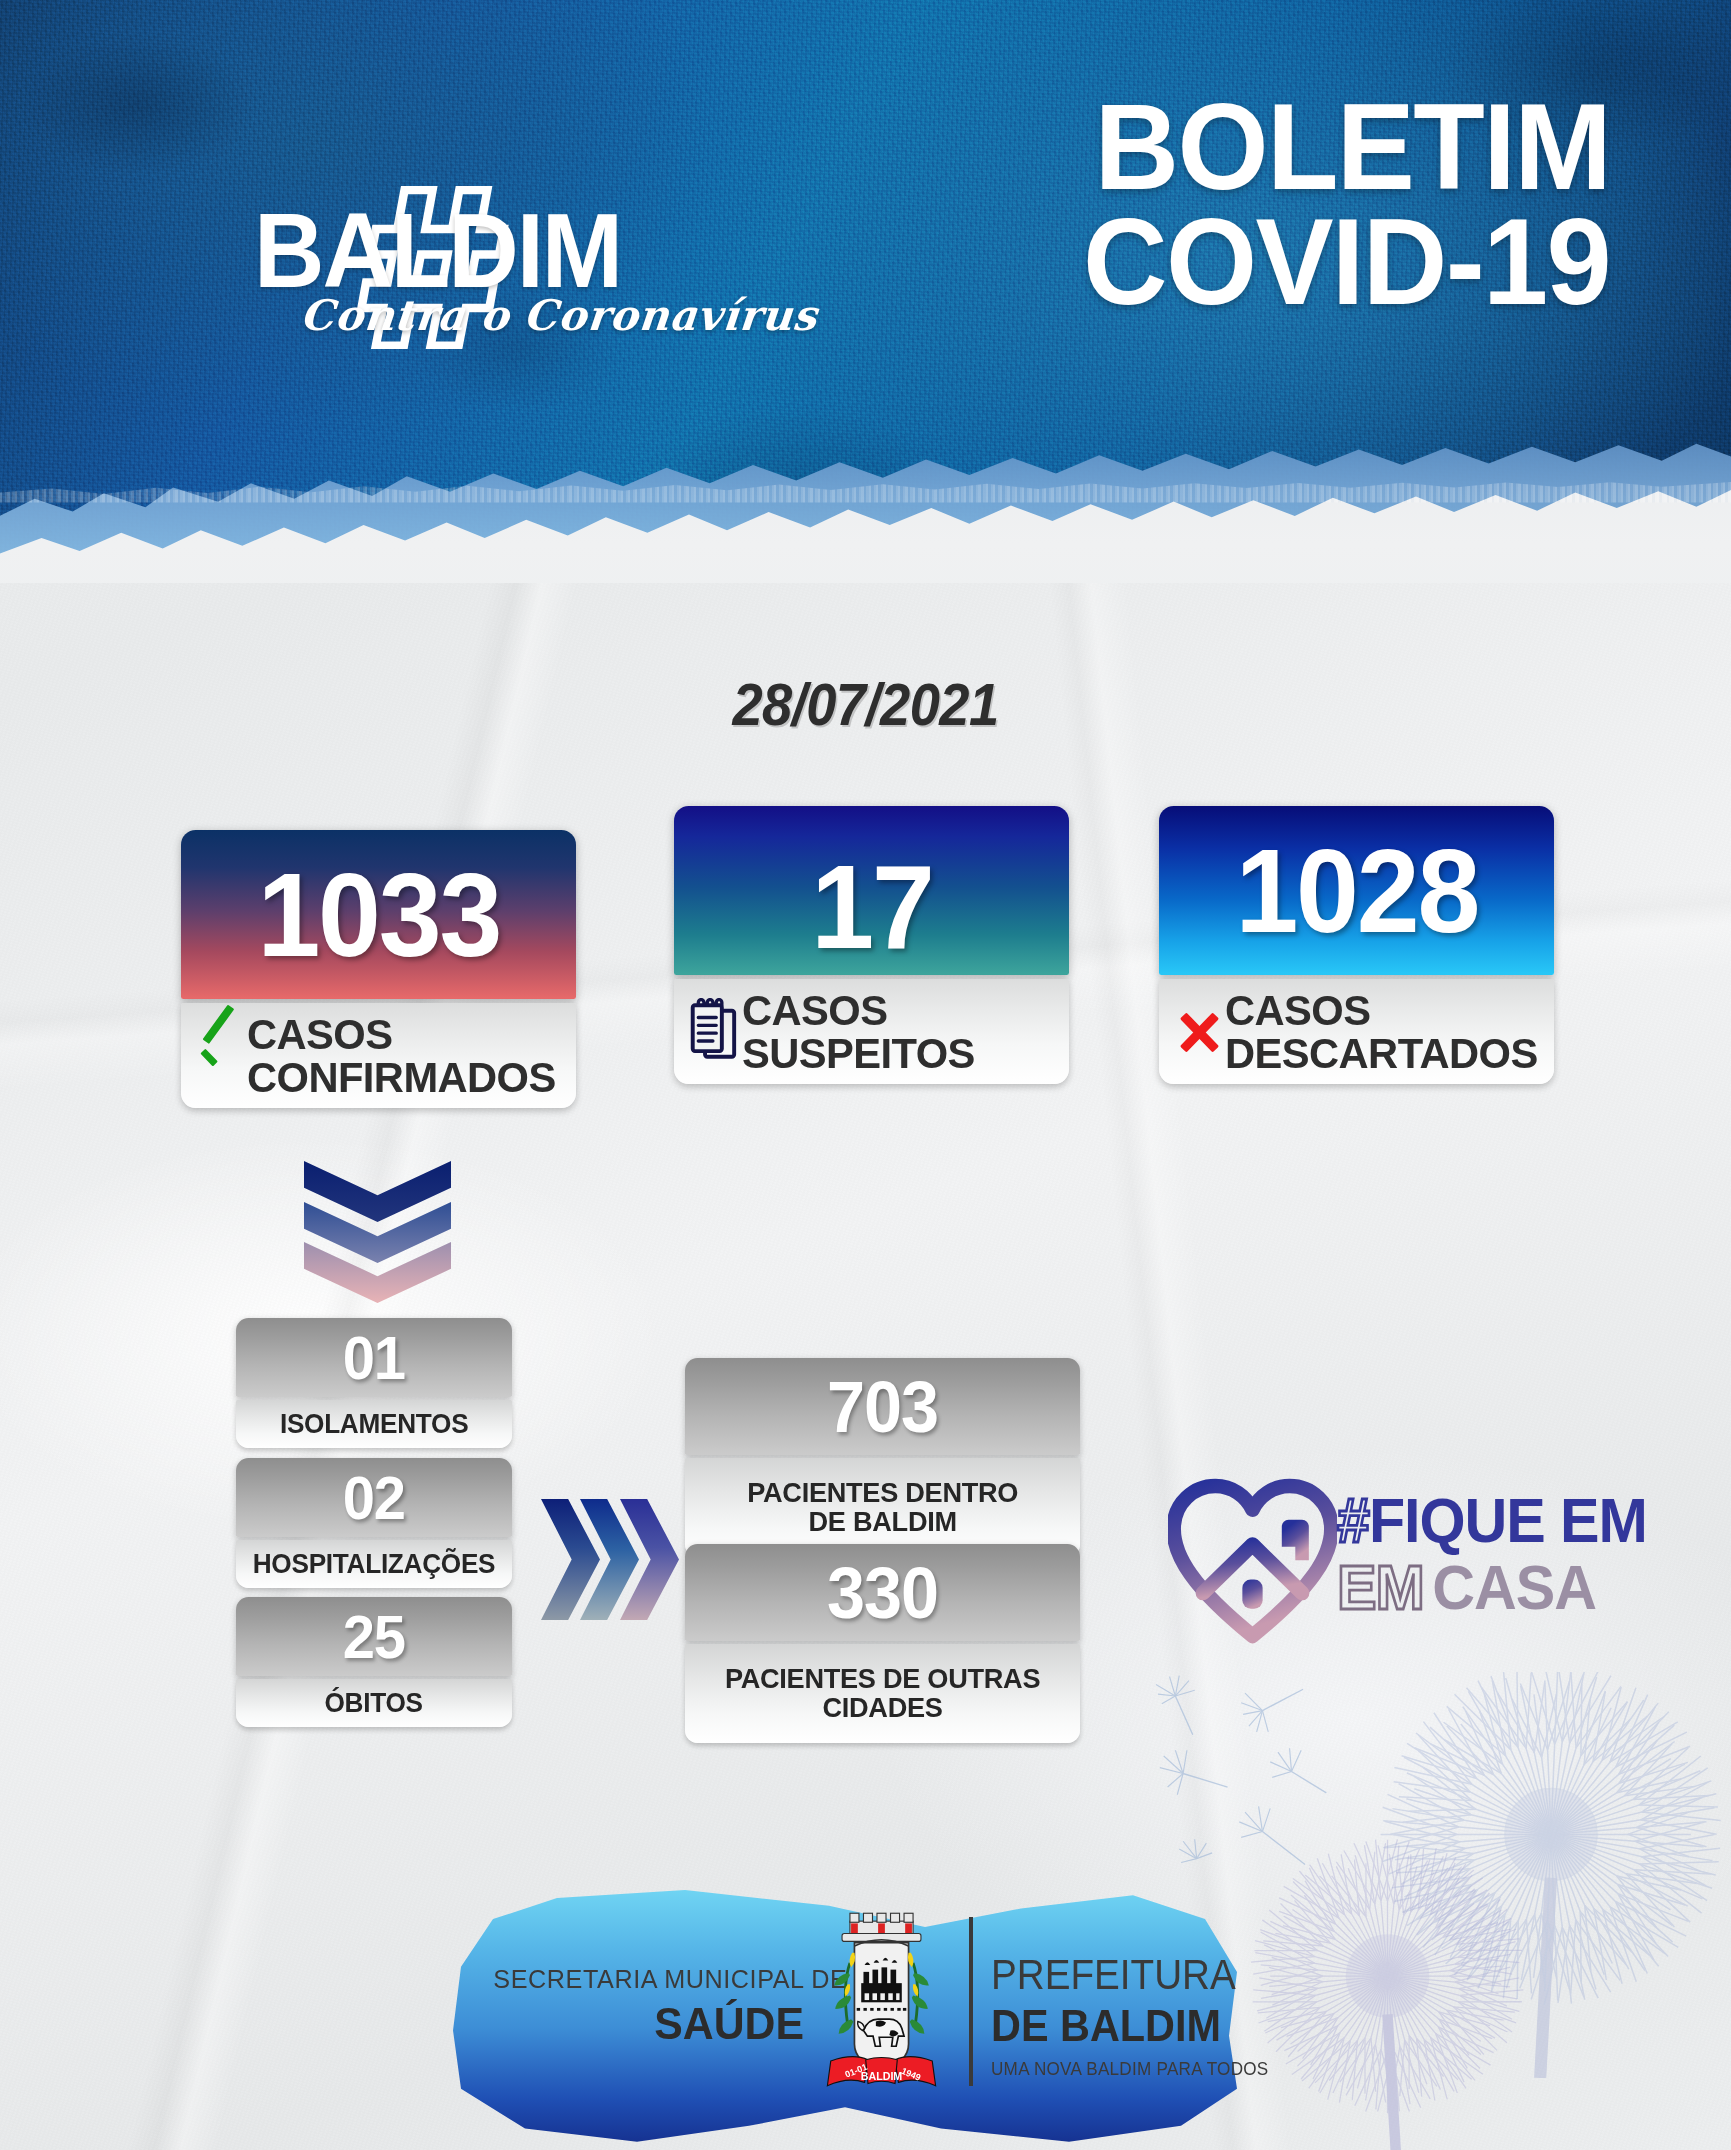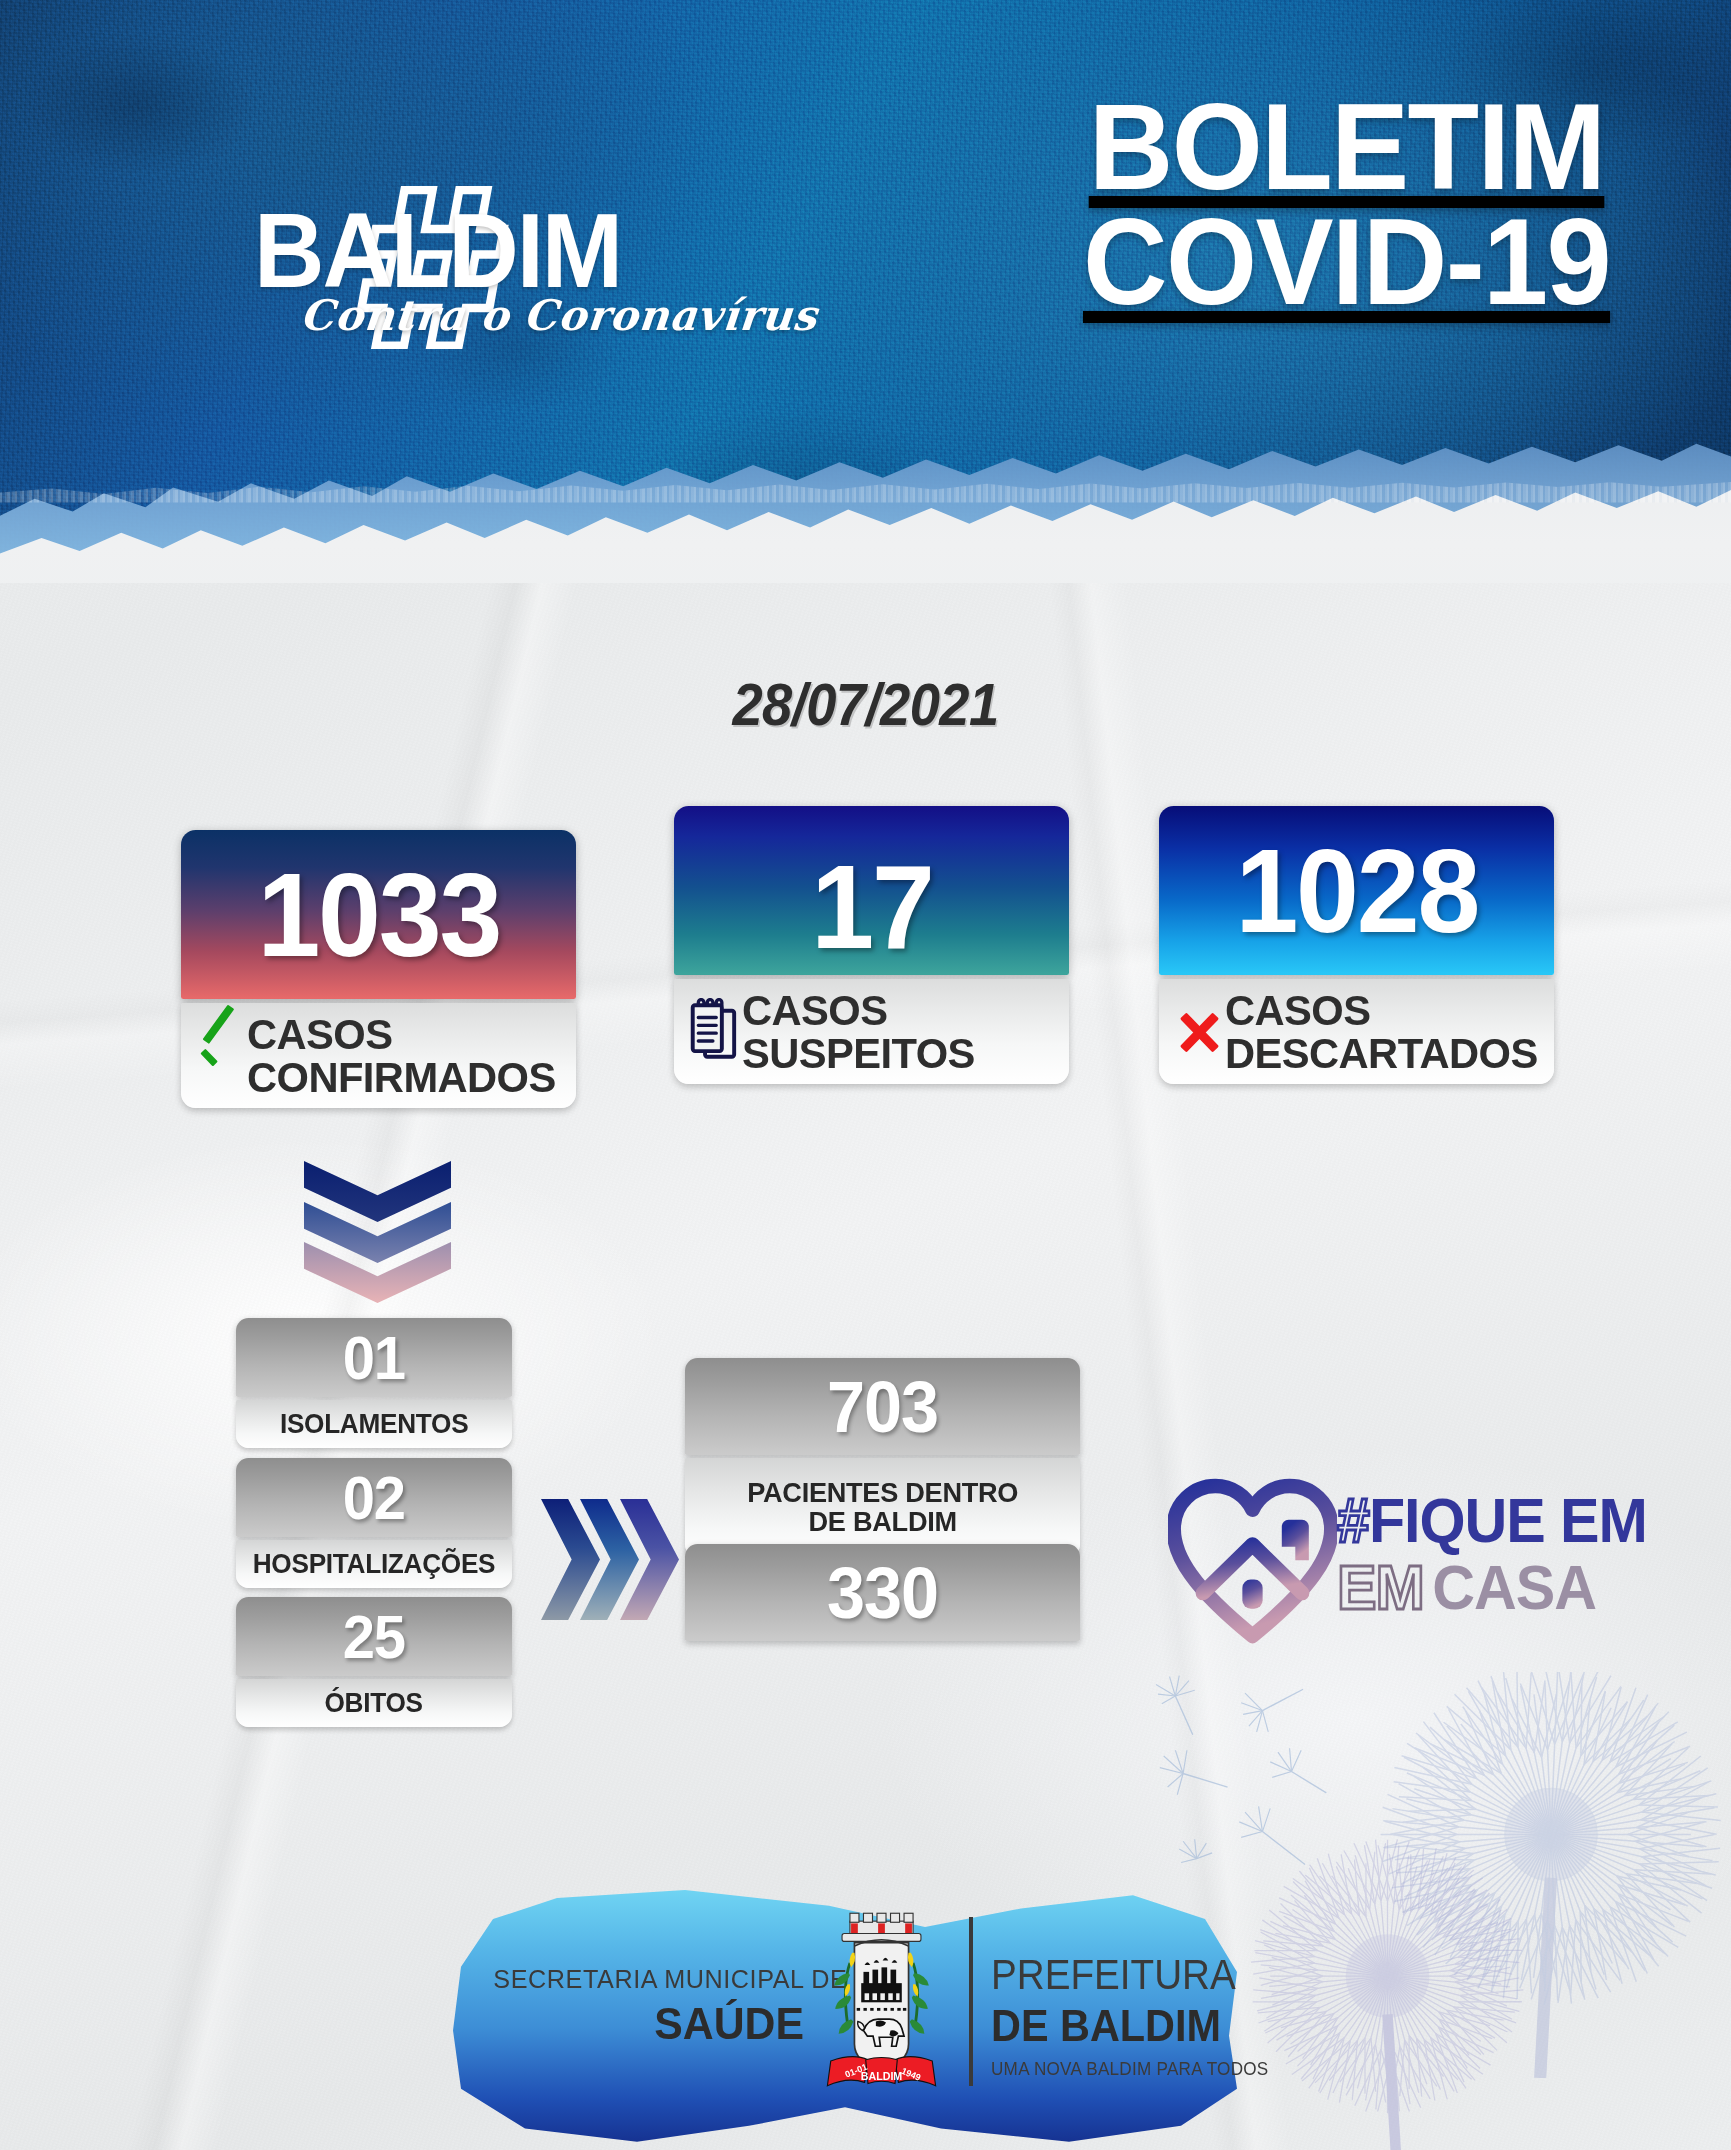--- a/index.html
+++ b/index.html
@@ -76,21 +76,21 @@
     font-size:105px; font-weight:bold; color:#fff; letter-spacing:-2.3px;
     font-family:"Liberation Sans Narrow","Liberation Sans",sans-serif;
     transform:scaleX(.93); transform-origin:left top; white-space:nowrap;
     text-shadow:0 1.7px 4.5px rgba(0,0,0,.25);
   }
   .logo-sub { position:absolute; left:169px; top:105px;
     font-size:42px; color:#fff; font-style:italic; font-weight:bold;
     font-family:"DejaVu Serif", serif; letter-spacing:0.6px; white-space:nowrap;
     transform:skewX(-8deg); text-shadow:0 1.7px 4px rgba(0,0,0,.3);
   }
-  .hdr-title { position:absolute; right:121px; top:90px; text-align:center;text-decoration:underline; }
+  .hdr-title { position:absolute; right:121px; top:90px; text-align:right; }
   .hdr-title div {
     font-family:"Liberation Sans Narrow","Liberation Sans",sans-serif;
     font-weight:bold; color:#fff; line-height:.94; letter-spacing:-1.7px;
     font-size:122px; transform:scaleX(.96); transform-origin:right center;
     text-shadow:0 2.8px 8px rgba(0,0,0,.3); white-space:nowrap;
   }
 
   
   .date { position:absolute; left:0; right:0; top:671px; text-align:center;
     font-family:"Liberation Sans Narrow","Liberation Sans",sans-serif;
@@ -371,20 +371,26 @@
       <div class="glbl">
         <span>
           <span>PACIENTES DENTRO</span><br>
           <span>DE BALDIM</span>
         </span>
       </div>
     </div>
     <div class="gcard gr2">
       <div class="gnum">
         <span>330</span>
+      </div>
+      <div class="glbl">
+        <span>
+          <span>PACIENTES DE OUTRAS</span><br>
+          <span>CIDADES</span>
+        </span>
       </div>
     </div>
   </div>
 
   <div class="fec">
     <svg class="fec-icon" viewBox="0 0 300 300">
       <defs>
         <linearGradient id="fecg" x1="0" y1="0" x2="0.3" y2="1">
           <stop offset="0%" stop-color="#25309a"></stop>
           <stop offset="45%" stop-color="#5a4f9c"></stop>

